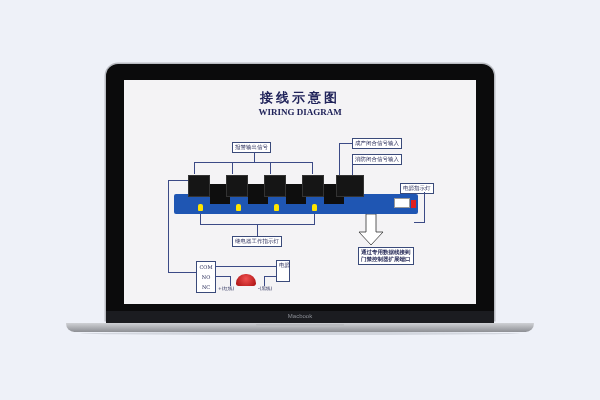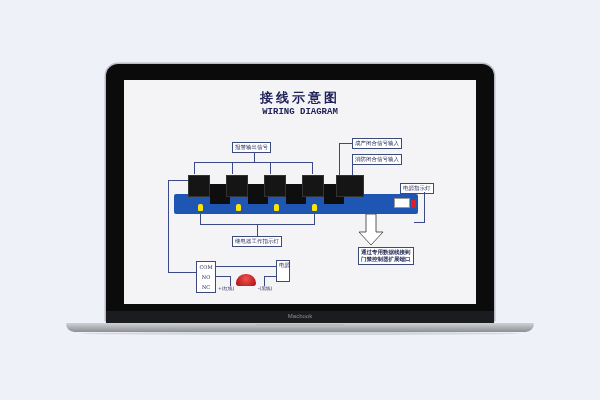--- a/index.html
+++ b/index.html
@@ -5,21 +5,21 @@
   html,body{margin:0;padding:0;}
   body{width:600px;height:400px;background:#eef1f8;position:relative;overflow:hidden;font-family:"DejaVu Sans",sans-serif;}
   .laptop-lid{position:absolute;left:106px;top:64px;width:388px;height:256px;background:#0b0b0c;border-radius:12px 12px 0 0;box-shadow:0 0 0 1.5px #b9bcc2;}
   .laptop-chin{position:absolute;left:106px;top:311px;width:388px;height:12px;background:#1b1c20;}
   .brand{position:absolute;left:0;right:0;top:313px;text-align:center;color:#8c8f96;font-size:6px;font-family:"Liberation Sans",sans-serif;}
   .base{position:absolute;left:66px;top:323px;width:468px;height:9px;background:linear-gradient(#cfd1d5,#8d8f94);border-radius:2px 2px 30px 30px;}
   .notch{position:absolute;left:256px;top:324px;width:88px;height:3px;background:#b8babe;border-radius:0 0 4px 4px;}
   .shadow{position:absolute;left:80px;top:332px;width:440px;height:3px;background:#d2d6de;border-radius:50%;}
   .screen{position:absolute;left:124px;top:80px;width:352px;height:224px;background:#f4f3f5;overflow:hidden;}
   .title{position:absolute;left:0;right:0;top:9px;text-align:center;color:#20235a;font-family:"DejaVu Serif",serif;font-weight:bold;font-size:13px;letter-spacing:3px;}
-  .subtitle{position:absolute;left:0;right:0;top:27px;text-align:center;color:#20235a;font-family:Liberation Mono, monospace;font-weight:bold;font-size:9px;}
+  .subtitle{position:absolute;left:0;right:0;top:27px;text-align:center;color:#20235a;font-family:Liberation Serif, serif;font-weight:bold;font-size:9px;}
   .lbl{position:absolute;border:1px solid #3a4a7a;background:#fff;color:#1c2050;font-size:5.5px;padding:1px 2px;white-space:nowrap;line-height:7px;font-family:"DejaVu Serif",serif;}
   .ln{position:absolute;background:#3b4a86;}
   .board{position:absolute;left:50px;top:114px;width:244px;height:20px;background:#1f56b3;border-radius:2px;}
   .term{position:absolute;width:20px;height:20px;background:#151515;border:1px solid #333;}
   .relay{position:absolute;width:20px;height:20px;background:#0e0e0e;}
   .led{position:absolute;width:5px;height:7px;background:#ffe400;border-radius:2px 2px 1px 1px;}
   .rbox{position:absolute;left:72px;top:181px;width:18px;height:30px;border:1px solid #3a4a7a;background:#fff;font-size:5px;color:#1c2050;font-family:"DejaVu Serif",serif;}
   .rbox div{height:10px;line-height:10px;text-align:center;}
   .siren{position:absolute;left:112px;top:194px;width:20px;height:12px;background:radial-gradient(circle at 50% 40%,#f05050,#a80e0e);border-radius:10px 10px 3px 3px;}
   .small{position:absolute;font-size:4.5px;color:#1c2050;white-space:nowrap;}

